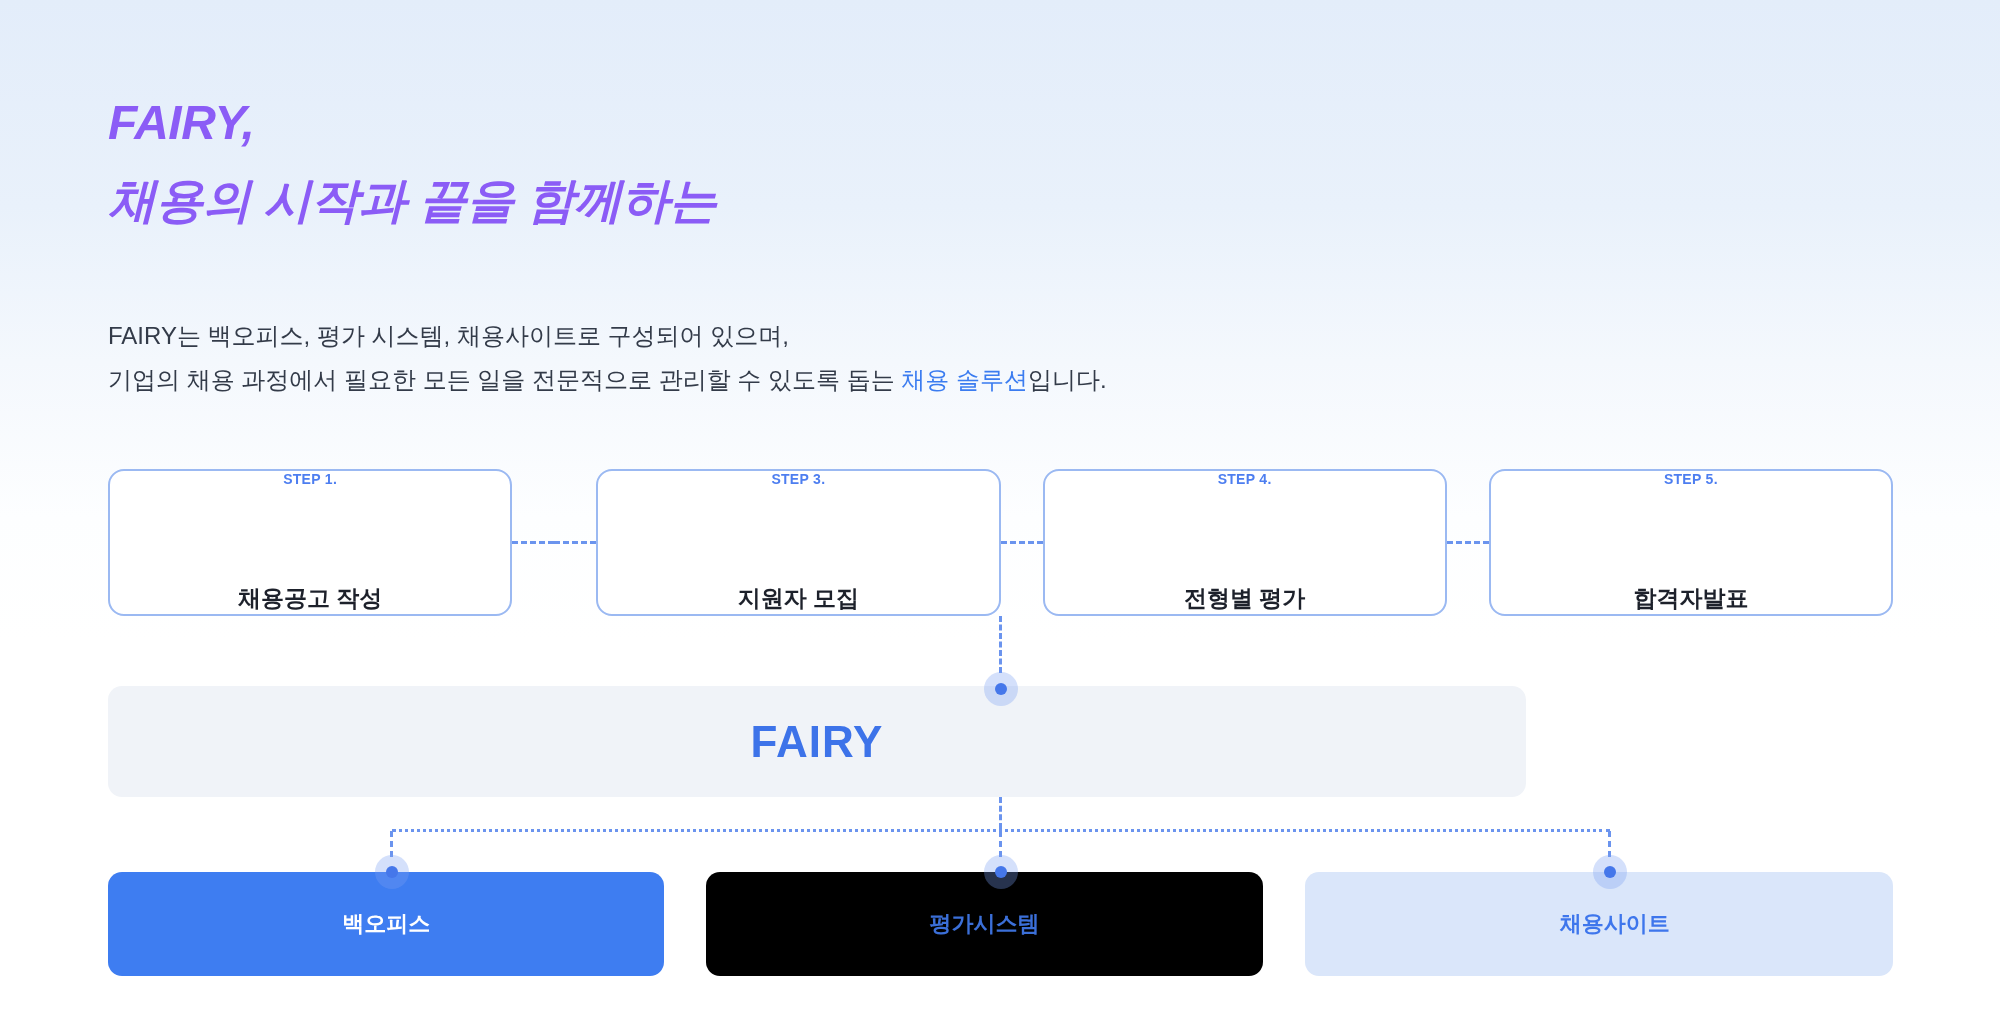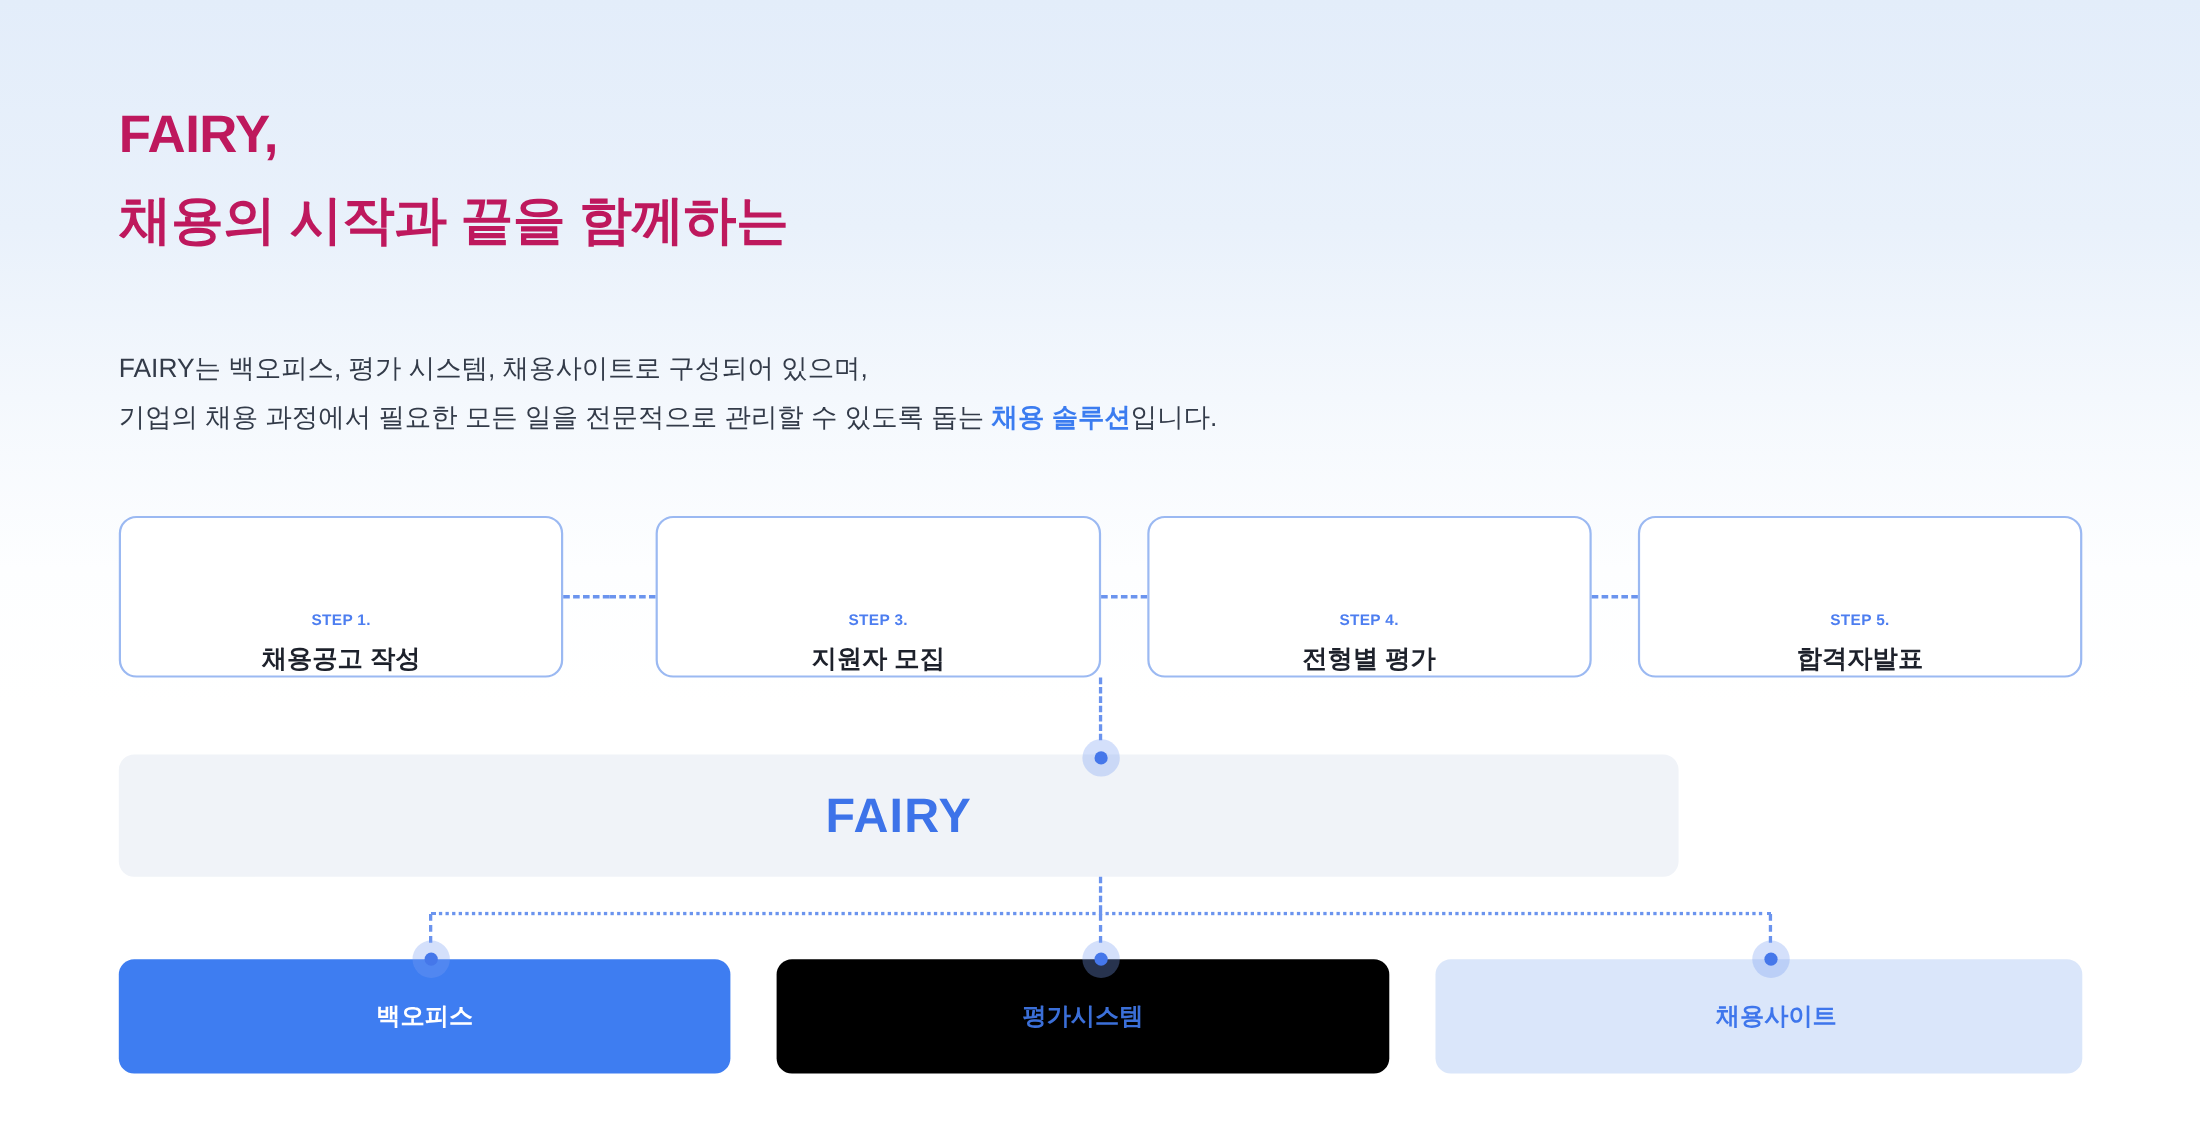--- a/index.html
+++ b/index.html
@@ -8,40 +8,40 @@
     font-family: "Liberation Sans", "DejaVu Sans", sans-serif;
     background: linear-gradient(180deg, #e3edfa 0%, #e9f1fb 20%, #f4f8fd 35%, #fdfeff 50%, #ffffff 62%, #ffffff 100%);
     position: relative;
     overflow: hidden;
   }
 
   
   .hero-title {
     position: absolute; left: 108px; top: 84px;
     font-size: 48px; font-weight: 800; line-height: 78px;
-    color: #be185d; letter-spacing: -0.5px;
+    color: #8b5cf6; letter-spacing: -0.5px; font-style: italic;
   }
   .hero-desc {
     position: absolute; left: 108px; top: 314px;
     font-size: 24px; font-weight: 400; line-height: 44px;
     color: #333b49;
   }
-  .hero-desc .accent { font-weight: 700; text-align: right; }
+  .hero-desc .accent { font-weight: 400; text-align: right; }
 
   
   .steps-row {
     position: absolute; left: 108px; top: 469px;
     width: 1785px; height: 147px;
     display: flex; align-items: stretch;
   }
   .step-card {
     flex: 1 1 0; background: #ffffff;
     border: 2px solid #9bb9f2; border-radius: 16px;
     display: flex; flex-direction: column;
-    align-items: center; justify-content: flex-end; gap: 12px;
+    align-items: center; justify-content: space-between; gap: 12px;
   }
   .step-label { font-size: 14px; font-weight: 700; color: #4d7ef0; letter-spacing: 0.3px; }
   .step-title { font-size: 23px; font-weight: 700; color: #1d212b; }
   .step-connector {
     width: 42px; flex: 0 0 42px; align-self: center;
     border-top: 3px dashed #6b94ee; height: 0;
   }
 
   
   .vdash { position: absolute; width: 0; border-left: 3px dashed #6b94ee; }

